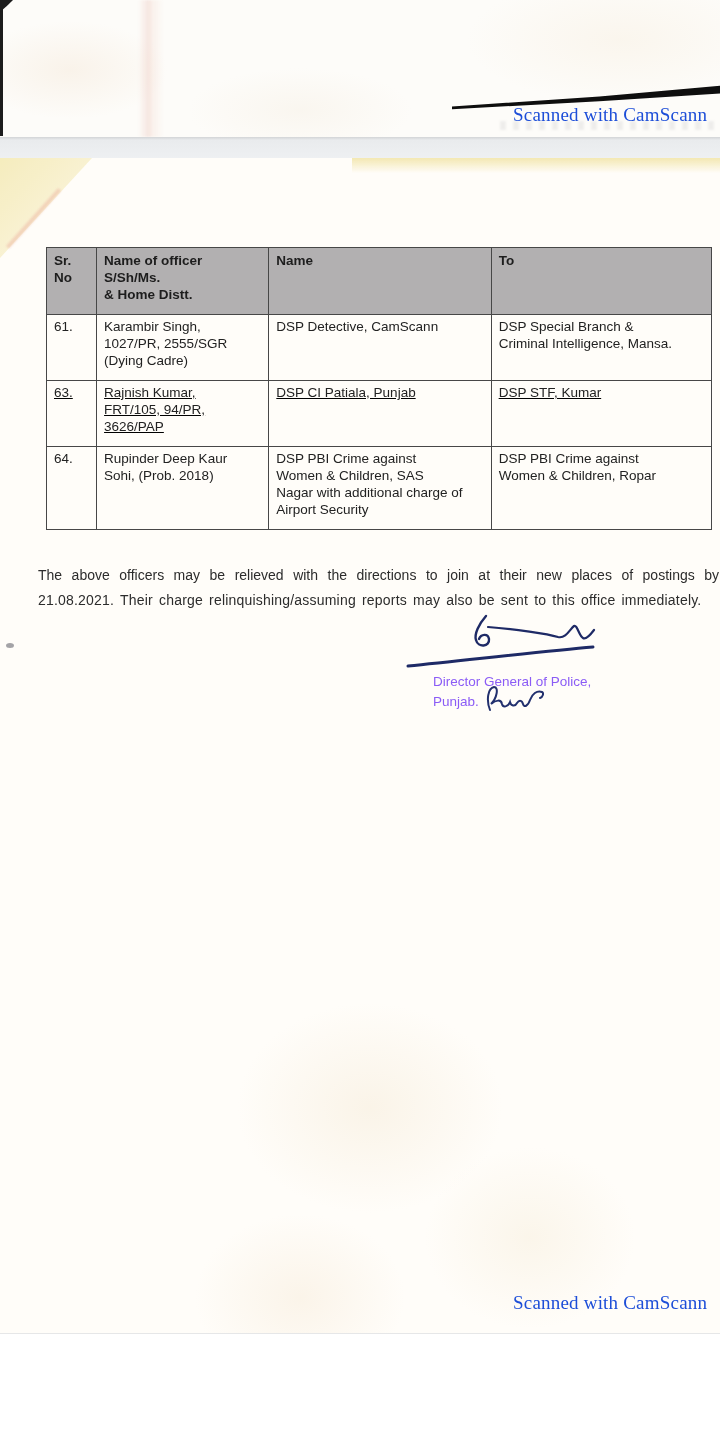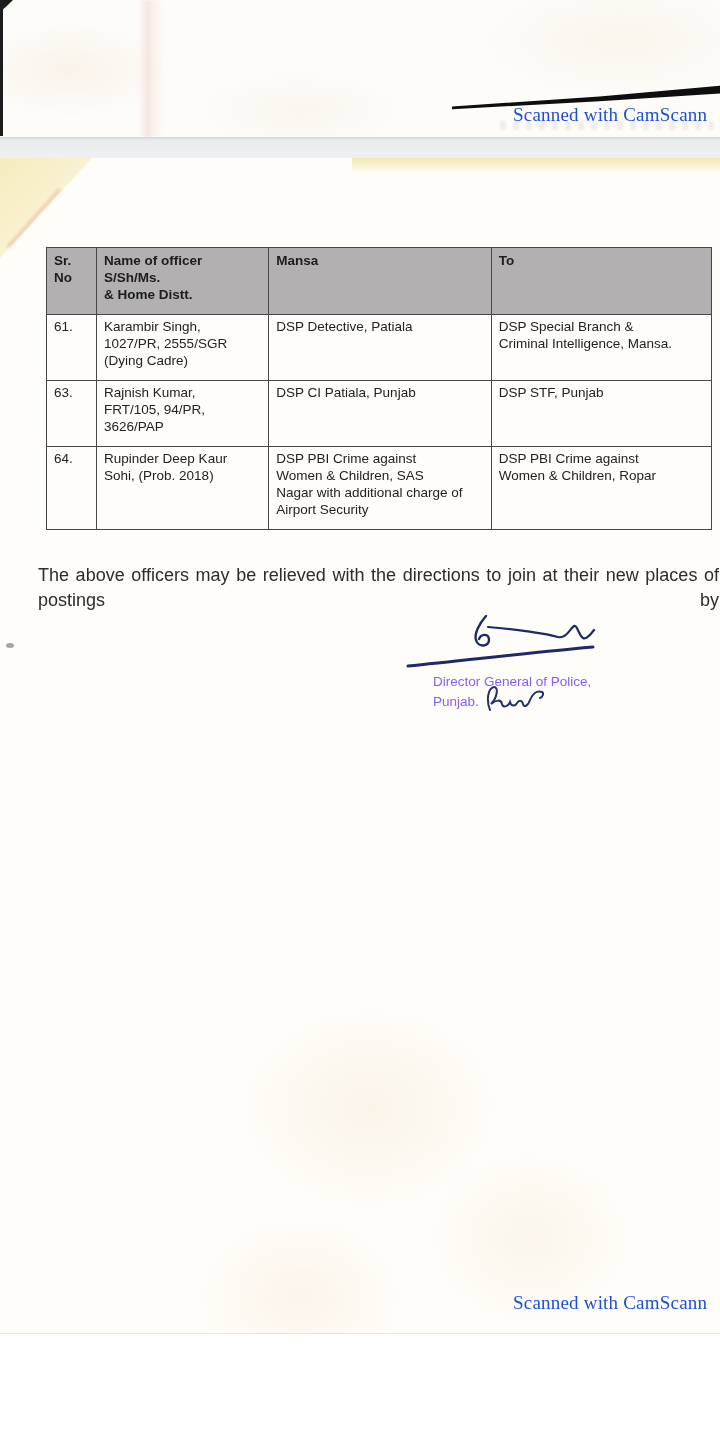--- a/index.html
+++ b/index.html
@@ -57,24 +57,24 @@
     border-collapse:collapse;table-layout:fixed;}
   table.doc td,table.doc th{border:1.6px solid #474747;vertical-align:top;
     white-space:pre-line;color:#222;font-size:13.5px;line-height:17px;
     padding:3px 6px 11px 7px;text-align:left;font-weight:normal;}
   table.doc th{background:#b2b0b1;font-weight:bold;color:#1d1d1d;padding-top:4px;}
   th.h-from,th.h-to{text-align:center;}
   td.c-sr{text-align:center;padding-top:4px;}
   col.col-sr{width:50px;} col.col-name{width:172px;}
   col.col-from{width:222px;} col.col-to{width:220px;}
   tr.r-head{height:66px;} tr.r61{height:54px;} tr.r62{height:35px;}
-  tr.r63{height:53px;} tr.r64{height:66px;}
+  tr.r63{height:53px;text-decoration:underline;} tr.r64{height:66px;}
 
   
-  .body-par{left:38px;top:405px;width:681px;font-size:18px;line-height:25px;color:#2c2c2c;}
+  .body-par{left:38px;top:405px;width:681px;font-size:14px;line-height:25px;color:#2c2c2c;}
   .par-l1{text-align:justify;text-align-last:justify;}
   .par-l2{word-spacing:2px;letter-spacing:.2px;}
 
   
   .sig-svg{left:400px;top:455px;}
   .sig-text{left:433px;top:514px;font-size:13.5px;line-height:20px;color:#8b5cf6;}
   .scribble-svg{left:482px;top:524px;}
 </style>
 </head>
 <body>
@@ -107,56 +107,57 @@
         <col class="col-from">
         <col class="col-to">
     </colgroup>
     <tbody>
         <tr class="r-head">
       <th>Sr.
 No</th>
       <th>Name of officer
 S/Sh/Ms.
 &amp; Home Distt.</th>
-      <th class="h-from">Mansa</th>
+      <th class="h-from">Name</th>
       <th class="h-to">To</th>
     </tr>
     <tr class="r61">
       <td class="c-sr">61.</td>
       <td>Karambir Singh,
 1027/PR, 2555/SGR
 (Dying Cadre)</td>
-      <td>DSP Detective, Patiala</td>
+      <td>DSP Detective, CamScann</td>
       <td>DSP Special Branch &amp;
 Criminal Intelligence, Mansa.</td>
     </tr>
     <tr class="r63">
       <td class="c-sr">63.</td>
       <td>Rajnish Kumar,
 FRT/105, 94/PR,
 3626/PAP</td>
       <td>DSP CI Patiala, Punjab</td>
-      <td>DSP STF, Punjab</td>
+      <td>DSP STF, Kumar</td>
     </tr>
     <tr class="r64">
       <td class="c-sr">64.</td>
       <td>Rupinder Deep Kaur
 Sohi, (Prob. 2018)</td>
       <td>DSP PBI Crime against
 Women &amp; Children, SAS
 Nagar with additional charge of
 Airport Security</td>
       <td>DSP PBI Crime against
 Women &amp; Children, Ropar</td>
     </tr>
   </tbody>
     </table>
 
   <div class="abs body-par">
     <div class="par-l1">The above officers may be relieved with the directions to join at their new places of postings by</div>
+    <div class="par-l2">21.08.2021. Their charge relinquishing/assuming reports may also be sent to this office immediately.</div>
   </div>
 
   <svg class="abs sig-svg" width="210" height="62" viewBox="0 0 210 62">
     <path d="M86,3 C79,11 74,21 76,27 C78,35 90,34 89,26 C88,20 81,21 79,26" fill="none" stroke="#1e2a66" stroke-width="2.4" stroke-linecap="round"></path>
     <path d="M88,14 C115,16 148,21 158,24 C166,26 170,16 174,13 C177,11 179,23 183,25 C186,27 191,21 194,17" fill="none" stroke="#1e2a66" stroke-width="2.2" stroke-linecap="round"></path>
     <path d="M8,53 C68,47 145,38 193,34" fill="none" stroke="#1e2a66" stroke-width="3" stroke-linecap="round"></path>
   </svg>
 
   <div class="abs sig-text">
     <div>Director General of Police,</div>

